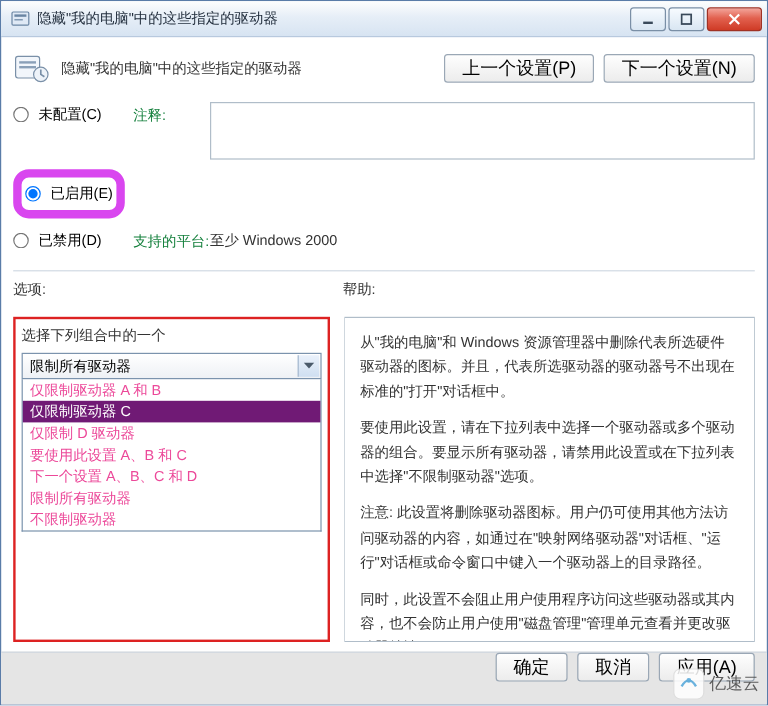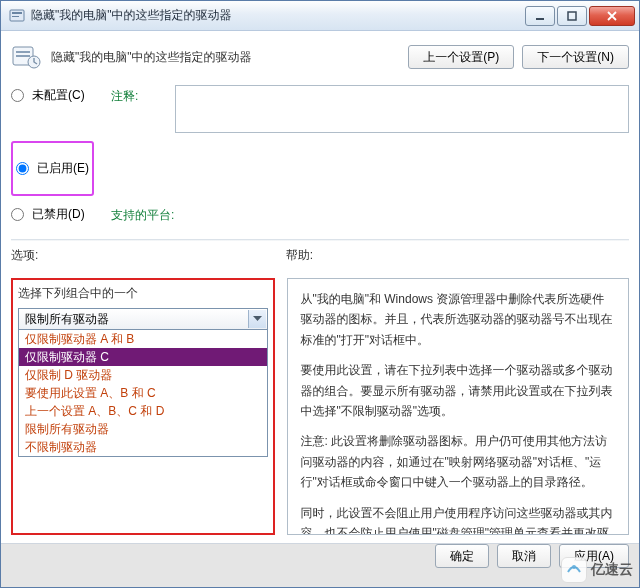--- a/index.html
+++ b/index.html
@@ -10,47 +10,47 @@
 .titlebar-title{flex:1;color:#1f2b3a}
 .winbtns{display:flex;gap:0}
 .winbtn{width:30px;height:20px;border:1px solid #7a8fa6;border-radius:3px;margin-left:2px;background:linear-gradient(#f7fbff,#d9e6f2);display:flex;align-items:center;justify-content:center;cursor:pointer}
 .winbtn.close{width:46px;background:linear-gradient(#f3a59b,#e2614f 45%,#cf3b26);border-color:#a03224}
 .winbtn svg{display:block}
 .content{flex:1;padding:8px 10px 0 10px;display:flex;flex-direction:column;overflow:hidden}
 .header-row{display:flex;align-items:center;padding:4px 0 10px 0}
 .header-icon{width:32px;height:28px;margin-right:8px;display:flex;align-items:center;justify-content:center}
 .header-text{flex:1;color:#333}
 .nav-btns{display:flex;gap:8px}
-.btn{height:24px;padding:0 14px;border:1px solid #9aa7b5;border-radius:3px;background:linear-gradient(#fefefe,#ececec);cursor:pointer;font-size:12px}
+.btn{height:24px;padding:0 14px;border:1px solid #9aa7b5;border-radius:3px;background:linear-gradient(#fefefe,#ececec);cursor:pointer;font-size:15px}
 .config-row{display:flex;align-items:flex-start;margin:4px 0}
 .radio-col{width:100px;display:flex;align-items:center;gap:8px;padding:2px 0}
 .radio-col input{margin:0}
-.enabled{border:2px solid #d946ef;border-radius:3px;padding:15px 3px}
+.enabled{border:7px solid #d946ef;border-radius:13px;padding:3px 3px}
 .label-col{width:64px;padding-top:3px;color:#15803d}
 .field-col{flex:1}
 .comment-box{width:100%;height:48px;border:1px solid #b0bdc9;background:#fff}
 .platform-val{padding:2px 0;color:#333}
 .hr{height:2px;background:linear-gradient(#cfd8e2,#fff);margin:10px 0 6px 0}
 .panes-label-row{display:flex;margin-bottom:14px}
 .panes-label-row>div{flex:1;color:#333}
 .panes{display:flex;gap:12px;flex:1;min-height:0;align-items:stretch;padding-bottom:8px}
 .left-wrap{flex:1;border:2px solid #d22;padding:4px}
 .left-pane{border:1px solid transparent;height:100%;display:flex;flex-direction:column}
 .right-pane{flex:1.25;border:1px solid #b0bdc9;background:#fff;padding:10px 12px;overflow:auto;line-height:1.7;color:#333}
 .right-pane p{margin-bottom:10px}
 .instr{margin-bottom:6px;color:#333}
 .combo{position:relative;height:22px;border:1px solid #7b93ad;background:linear-gradient(#fff,#eef1f5);display:flex;align-items:center;padding:0 22px 0 6px;cursor:pointer}
 .combo-arrow{position:absolute;right:1px;top:1px;bottom:1px;width:18px;background:linear-gradient(#eaf1fb,#cfdff1);border-left:1px solid #9fb4cc;display:flex;align-items:center;justify-content:center}
 .listbox{margin-top:0;border:1px solid #7b93ad;border-top:none;background:#fff}
-.listbox-item{height:18px;padding:1px 6px;cursor:pointer;color:#c2410c}
+.listbox-item{height:18px;padding:1px 6px;cursor:pointer;color:#ec4899}
 .listbox-item.sel{background:#701a75;color:#fff}
 .bottom-bar{height:44px;border-top:1px solid #cfd6df;display:flex;align-items:flex-start;justify-content:flex-end;padding:0 10px;gap:8px;background:#e5e5e5;position:relative}
 .watermark{position:absolute;right:6px;bottom:4px;display:flex;align-items:center;gap:4px;opacity:.85}
 .wm-badge{width:26px;height:26px;border-radius:6px;background:#fff;border:1px solid #ddd;display:flex;align-items:center;justify-content:center}
-.wm-text{font-size:14px;color:#444;font-weight:700}
+.wm-text{font-size:14px;color:#444;font-weight:400}
 </style>
 </head>
 <body>
 
 <div class="window">
   <div class="titlebar">
     <span class="titlebar-icon">
       <svg width="16" height="16" viewBox="0 0 16 16">
           <rect x="1" y="2" width="14" height="11" rx="1" fill="#dfe9f5" stroke="#6a85a3"></rect>
           <rect x="3" y="4" width="10" height="2" fill="#6a85a3"></rect>
@@ -114,20 +114,23 @@
         </label>
       </span>
     </div>
 
     <div class="config-row">
       <label class="radio-col">
         <input type="radio" name="cfg" style="">
         <span>已禁用(D)</span>
       </label>
       <div class="label-col">支持的平台:</div>
+      <div class="field-col">
+          <div class="platform-val">至少 Windows 2000</div>
+        </div>
     </div>
 
     <div class="hr"></div>
 
     <div class="panes-label-row">
       <div>选项:</div>
       <div style="flex:1.25">帮助:</div>
     </div>
 
     <div class="panes">
@@ -140,21 +143,21 @@
               <svg width="9" height="6">
                   <path d="M0 0 L4.5 5 L9 0 Z" fill="#4a5a6a"></path>
                 </svg>
             </span>
           </div>
           <div class="listbox" id="drive-list">
               <div class="listbox-item">仅限制驱动器 A 和 B</div>
               <div class="listbox-item sel">仅限制驱动器 C</div>
               <div class="listbox-item">仅限制 D 驱动器</div>
               <div class="listbox-item">要使用此设置 A、B 和 C</div>
-              <div class="listbox-item">上一个设置 A、B、C 和 D</div>
+              <div class="listbox-item">下一个设置 A、B、C 和 D</div>
               <div class="listbox-item">限制所有驱动器</div>
               <div class="listbox-item">不限制驱动器</div>
             </div>
         </div>
       </div>
       <div class="right-pane">
         <p>从"我的电脑"和 Windows 资源管理器中删除代表所选硬件驱动器的图标。并且，代表所选驱动器的驱动器号不出现在标准的"打开"对话框中。</p>
         <p>要使用此设置，请在下拉列表中选择一个驱动器或多个驱动器的组合。要显示所有驱动器，请禁用此设置或在下拉列表中选择"不限制驱动器"选项。</p>
         <p>注意: 此设置将删除驱动器图标。用户仍可使用其他方法访问驱动器的内容，如通过在"映射网络驱动器"对话框、"运行"对话框或命令窗口中键入一个驱动器上的目录路径。</p>
         <p>同时，此设置不会阻止用户使用程序访问这些驱动器或其内容，也不会防止用户使用"磁盘管理"管理单元查看并更改驱动器特性。</p>

